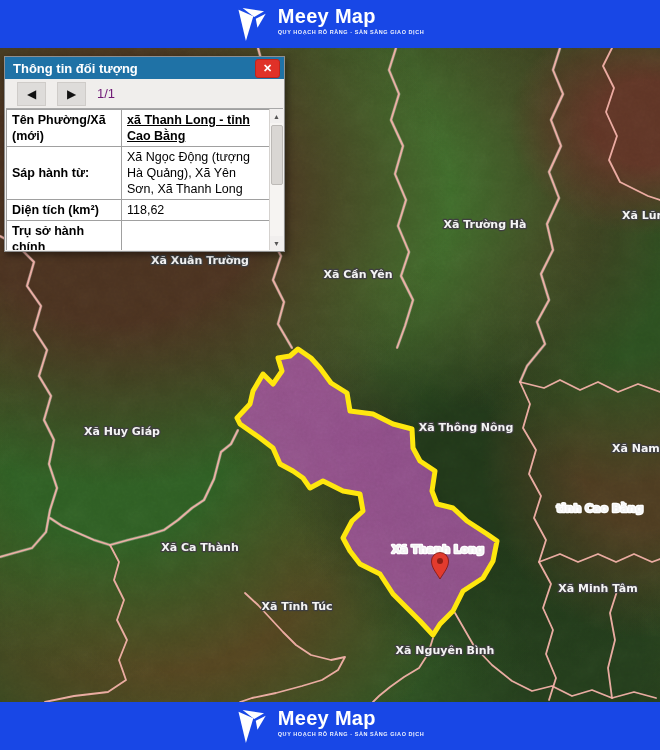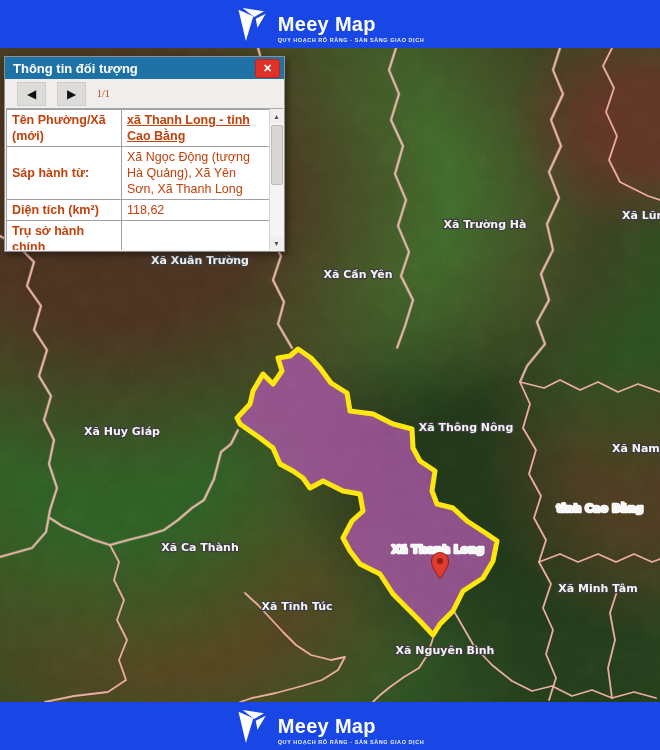--- a/index.html
+++ b/index.html
@@ -1,21 +1,21 @@
 <!DOCTYPE html>
 <html><head>
 <meta charset="utf-8">
 <style>
   html,body{margin:0;padding:0;}
   body{width:660px;height:750px;overflow:hidden;font-family:"Liberation Sans",sans-serif;background:#222;}
   .app{width:660px;height:750px;display:flex;flex-direction:column;position:relative;}
 
   
   .bar{height:48px;flex:0 0 48px;background:#1847e6;display:flex;align-items:center;justify-content:center;z-index:30;}
-  .logo{display:flex;align-items:flex-end;gap:9px;}
+  .logo{display:flex;align-items:flex-start;gap:9px;}
   .logo-icon{width:33px;height:37px;}
   .logo-icon polygon{fill:#fff;}
   .logo-texts{display:flex;flex-direction:column;align-items:flex-start;}
   .logo-name{color:#fff;font-size:20px;font-weight:bold;letter-spacing:.3px;line-height:1;}
   .logo-tag{color:rgba(255,255,255,.92);font-size:5.5px;font-weight:bold;letter-spacing:.55px;margin-top:3px;white-space:nowrap;}
 
   
   .map{position:relative;flex:1 1 auto;overflow:hidden;}
   .terrain{position:absolute;inset:0;
     background-color:#35481f;
@@ -47,24 +47,24 @@
   .popup{position:absolute;left:4px;top:8px;width:279px;background:#f0eeec;
     border:1px solid #8f8f8f;box-shadow:2px 3px 7px rgba(0,0,0,.45);z-index:20;}
   .popup-titlebar{height:22px;background:#1f72a6;display:flex;align-items:center;position:relative;padding:0 8px;}
   .popup-title{color:#fff;font-size:13px;font-weight:bold;}
   .popup-close{position:absolute;right:4px;top:2px;width:23px;height:17px;background:#e03128;
     border:1px solid #c0241c;border-radius:3px;color:#fff;font-size:11px;font-weight:bold;
     display:flex;align-items:center;justify-content:center;cursor:pointer;line-height:1;}
   .popup-nav{height:29px;display:flex;align-items:center;gap:11px;padding:0 12px;background:#f0eeec;}
   .nav-btn{width:27px;height:22px;background:#dedcda;border:1px solid #cfccc9;
     display:flex;align-items:center;justify-content:center;font-size:12px;color:#111;cursor:pointer;line-height:1;}
-  .nav-count{font-size:10px;color:#c2410c;font-family:Liberation Serif, serif;}
+  .nav-count{font-size:13px;color:#701a75;}
   .popup-tablewrap{position:relative;margin:0 1px 1px 1px;background:#fff;height:141px;overflow:hidden;border-top:1px solid #a8a8a8;}
   table.info{border-collapse:collapse;width:264px;table-layout:fixed;}
-  table.info td{border:1px solid #a0a0a0;font-size:12.5px;line-height:16px;padding:2px 5px;vertical-align:middle;color:#c2410c;word-wrap:break-word;}
+  table.info td{border:1px solid #a0a0a0;font-size:12.5px;line-height:16px;padding:2px 5px;vertical-align:middle;color:#000000;word-wrap:break-word;}
   td.lbl{width:104px;font-weight:bold;}
   tr.first td.val{font-weight:bold;text-decoration:underline;}
   
   .vscroll{position:absolute;top:0;right:0;width:13px;height:141px;background:#f6f4f2;border-left:1px solid #d5d2cf;}
   .vs-btn{position:absolute;left:0;width:13px;height:14px;background:#f1efee;color:#555;
     font-size:7px;display:flex;align-items:center;justify-content:center;cursor:pointer;}
   .vs-up{top:0;}
   .vs-down{bottom:0;}
   .vs-thumb{position:absolute;left:1px;top:16px;width:10px;height:58px;background:#d9d6d3;border:1px solid #bdbab7;border-radius:2px;}
 </style>

